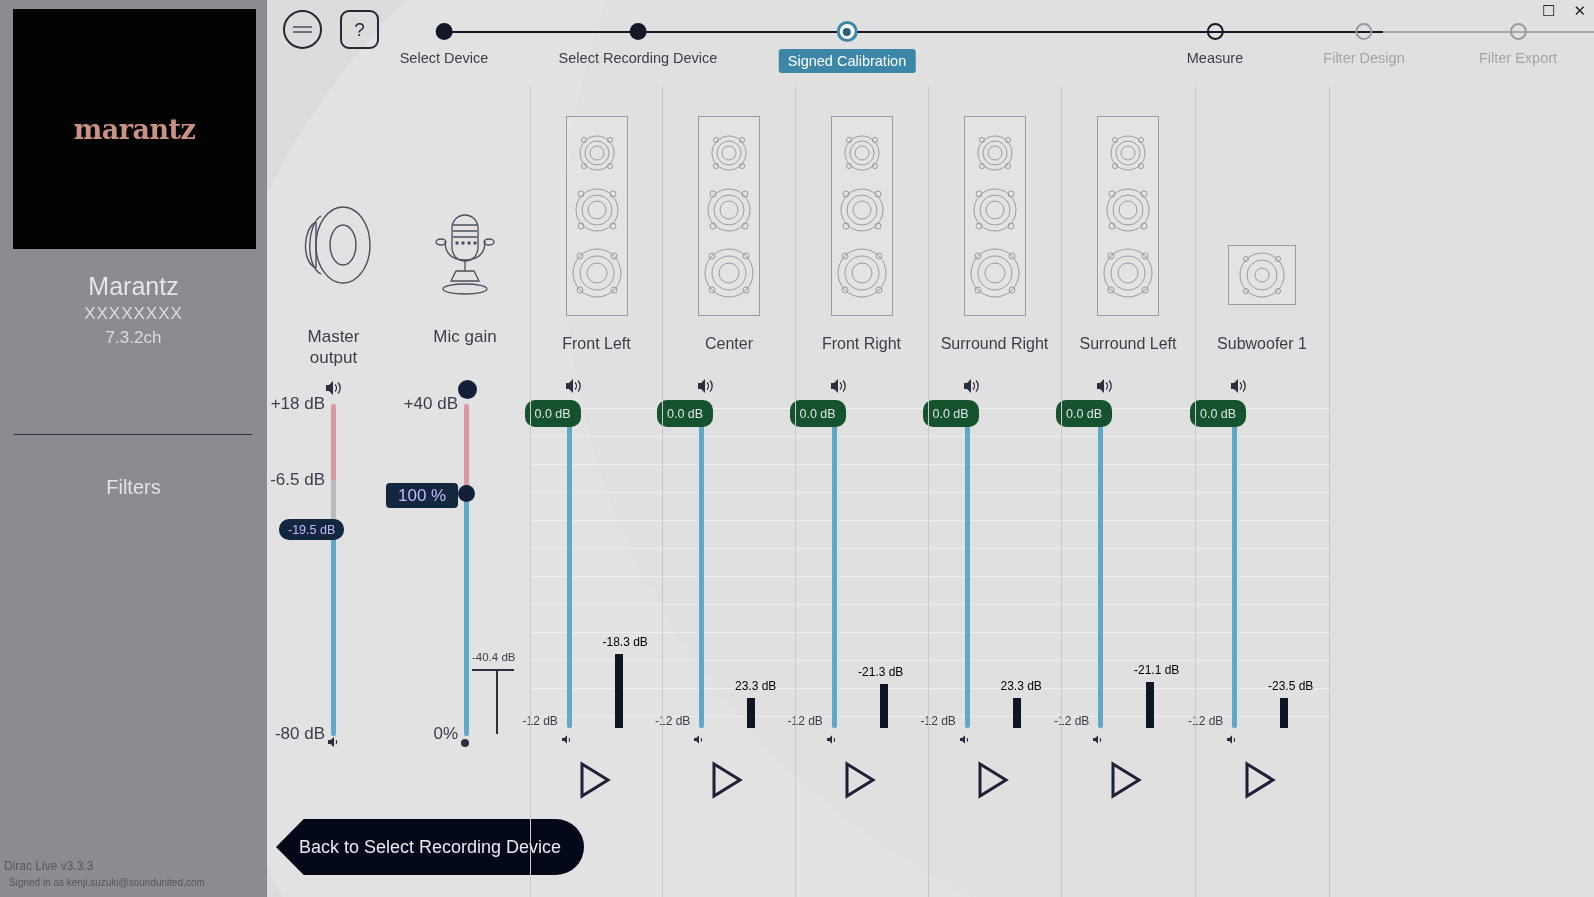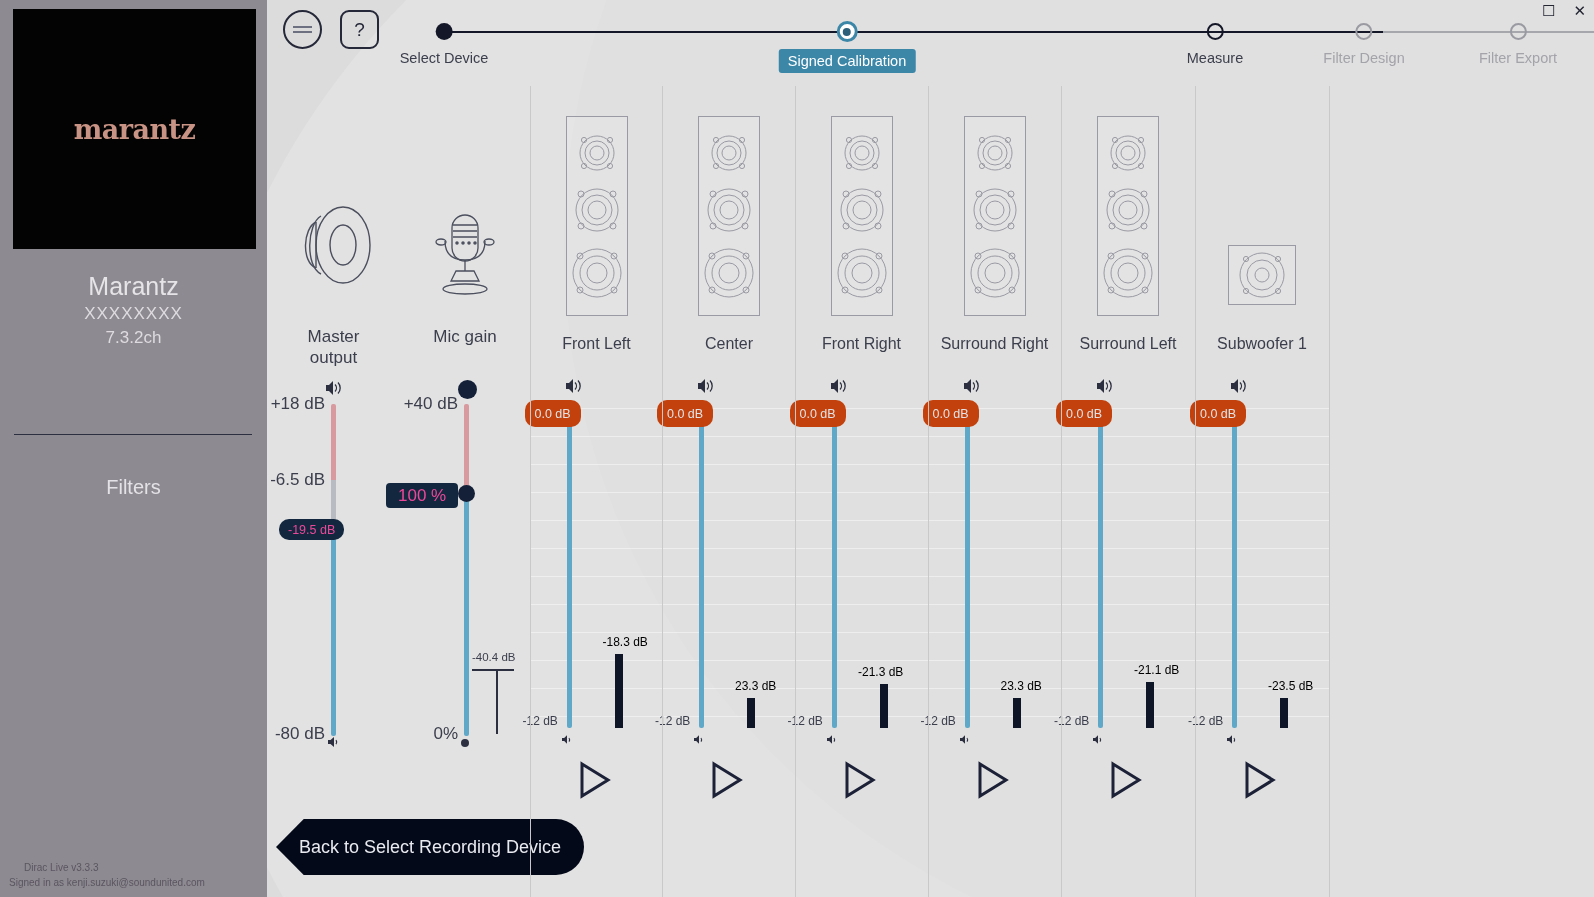--- a/index.html
+++ b/index.html
@@ -37,21 +37,21 @@
   }
   .side-divider{
     position:absolute; left:14px; top:434px; width:238px; height:1px;
     background:#2b2f40;
   }
   .filters-label{
     position:absolute; left:0; top:476px; width:267px; text-align:center;
     font-size:20px; color:#e4e2e6;
   }
   .version-line{
-    position:absolute; left:24px; bottom:24px; font-size:10px; color:#5a5560;
+    position:absolute; left:4px; bottom:24px; font-size:12px; color:#5a5560;
   }
   .signed-line{
     position:absolute; left:9px; bottom:9px; font-size:10px; color:#5a5560;
   }
 
   
   .main{
     position:relative; flex:1; height:897px; background:#dcdcdc; overflow:hidden;
   }
   .main::before{
@@ -134,21 +134,21 @@
     position:absolute; width:5px; background:#d89a9f; border-radius:2px 2px 0 0;
   }
   .track-mid{
     position:absolute; width:5px; background:#b8bcc2;
   }
   .knob{
     position:absolute; width:17px; height:17px; border-radius:50%;
     background:#132038;
   }
   .bubble{
-    position:absolute; height:21px; background:#13283f; color:#ec4899;
+    position:absolute; height:21px; background:#13283f; color:#c4b5fd;
     font-size:12.5px; border-radius:10px; display:flex; align-items:center;
     justify-content:center; padding:0 9px; white-space:nowrap;
   }
   .bubble.big{ height:25px; font-size:17px; border-radius:4px; padding:0 12px; }
   .scale-lab{
     position:absolute; font-size:17px; color:#3b3e4c; white-space:nowrap;
     text-align:right;
   }
   .scale-lab.sm{ font-size:11.5px; color:#3b3e4c; }
   .spk-box{
@@ -160,21 +160,21 @@
   
   .chan{ position:absolute; top:0; height:100%; }
   .chan-grid{ position:absolute; left:0; right:0; top:0; bottom:0; overflow:hidden; }
   .gridline{ position:absolute; left:0; right:0; height:1px; background:rgba(255,255,255,0.45); }
   .spk-ico-top{ position:absolute; top:0; left:50%; transform:translateX(-50%); }
   .spk-ico-bot{ position:absolute; left:50%; transform:translateX(-50%); }
   .ch-track{
     position:absolute; width:5px; background:#5fa8c8; border-radius:2px;
   }
   .ch-bubble{
-    position:absolute; height:27px; background:#c2410c; color:#e0e4e9;
+    position:absolute; height:27px; background:#14532d; color:#e0e4e9;
     font-size:12.5px; border-radius:10px; display:flex; align-items:center;
     justify-content:center; padding:12px 10px; white-space:nowrap;
   }
   .meter{ position:absolute; width:8px; background:#0e1526; }
   .meter-lab{
     position:absolute; font-size:12px; color:#000000; white-space:nowrap;
   }
   .minlab{
     position:absolute; font-size:12px; color:#3b3e4c; white-space:nowrap;
   }
@@ -236,20 +236,24 @@
 
     <div class="stepper">
       <div class="step-line" style="left:177px; width:603px; background:#141728;"></div>
       <div class="step-line" style="left:780px; width:168px; background:#141728;"></div>
       <div class="step-line" style="left:948px; width:168px; background:#141728;"></div>
       <div class="step-line" style="left:1116px; width:336px; background:#a6a6ad;"></div>
 
       <div class="step" style="left:177px;">
         <div class="dot done"></div>
         <div class="step-label">Select Device</div>
+      </div>
+      <div class="step" style="left:371px;">
+        <div class="dot done"></div>
+        <div class="step-label">Select Recording Device</div>
       </div>
       <div class="step" style="left:580px;">
         <div class="dot current"></div>
         <div class="step-label active">Signed Calibration</div>
       </div>
       <div class="step" style="left:948px;">
         <div class="dot todo"></div>
         <div class="step-label">Measure</div>
       </div>
       <div class="step" style="left:1097px;">

